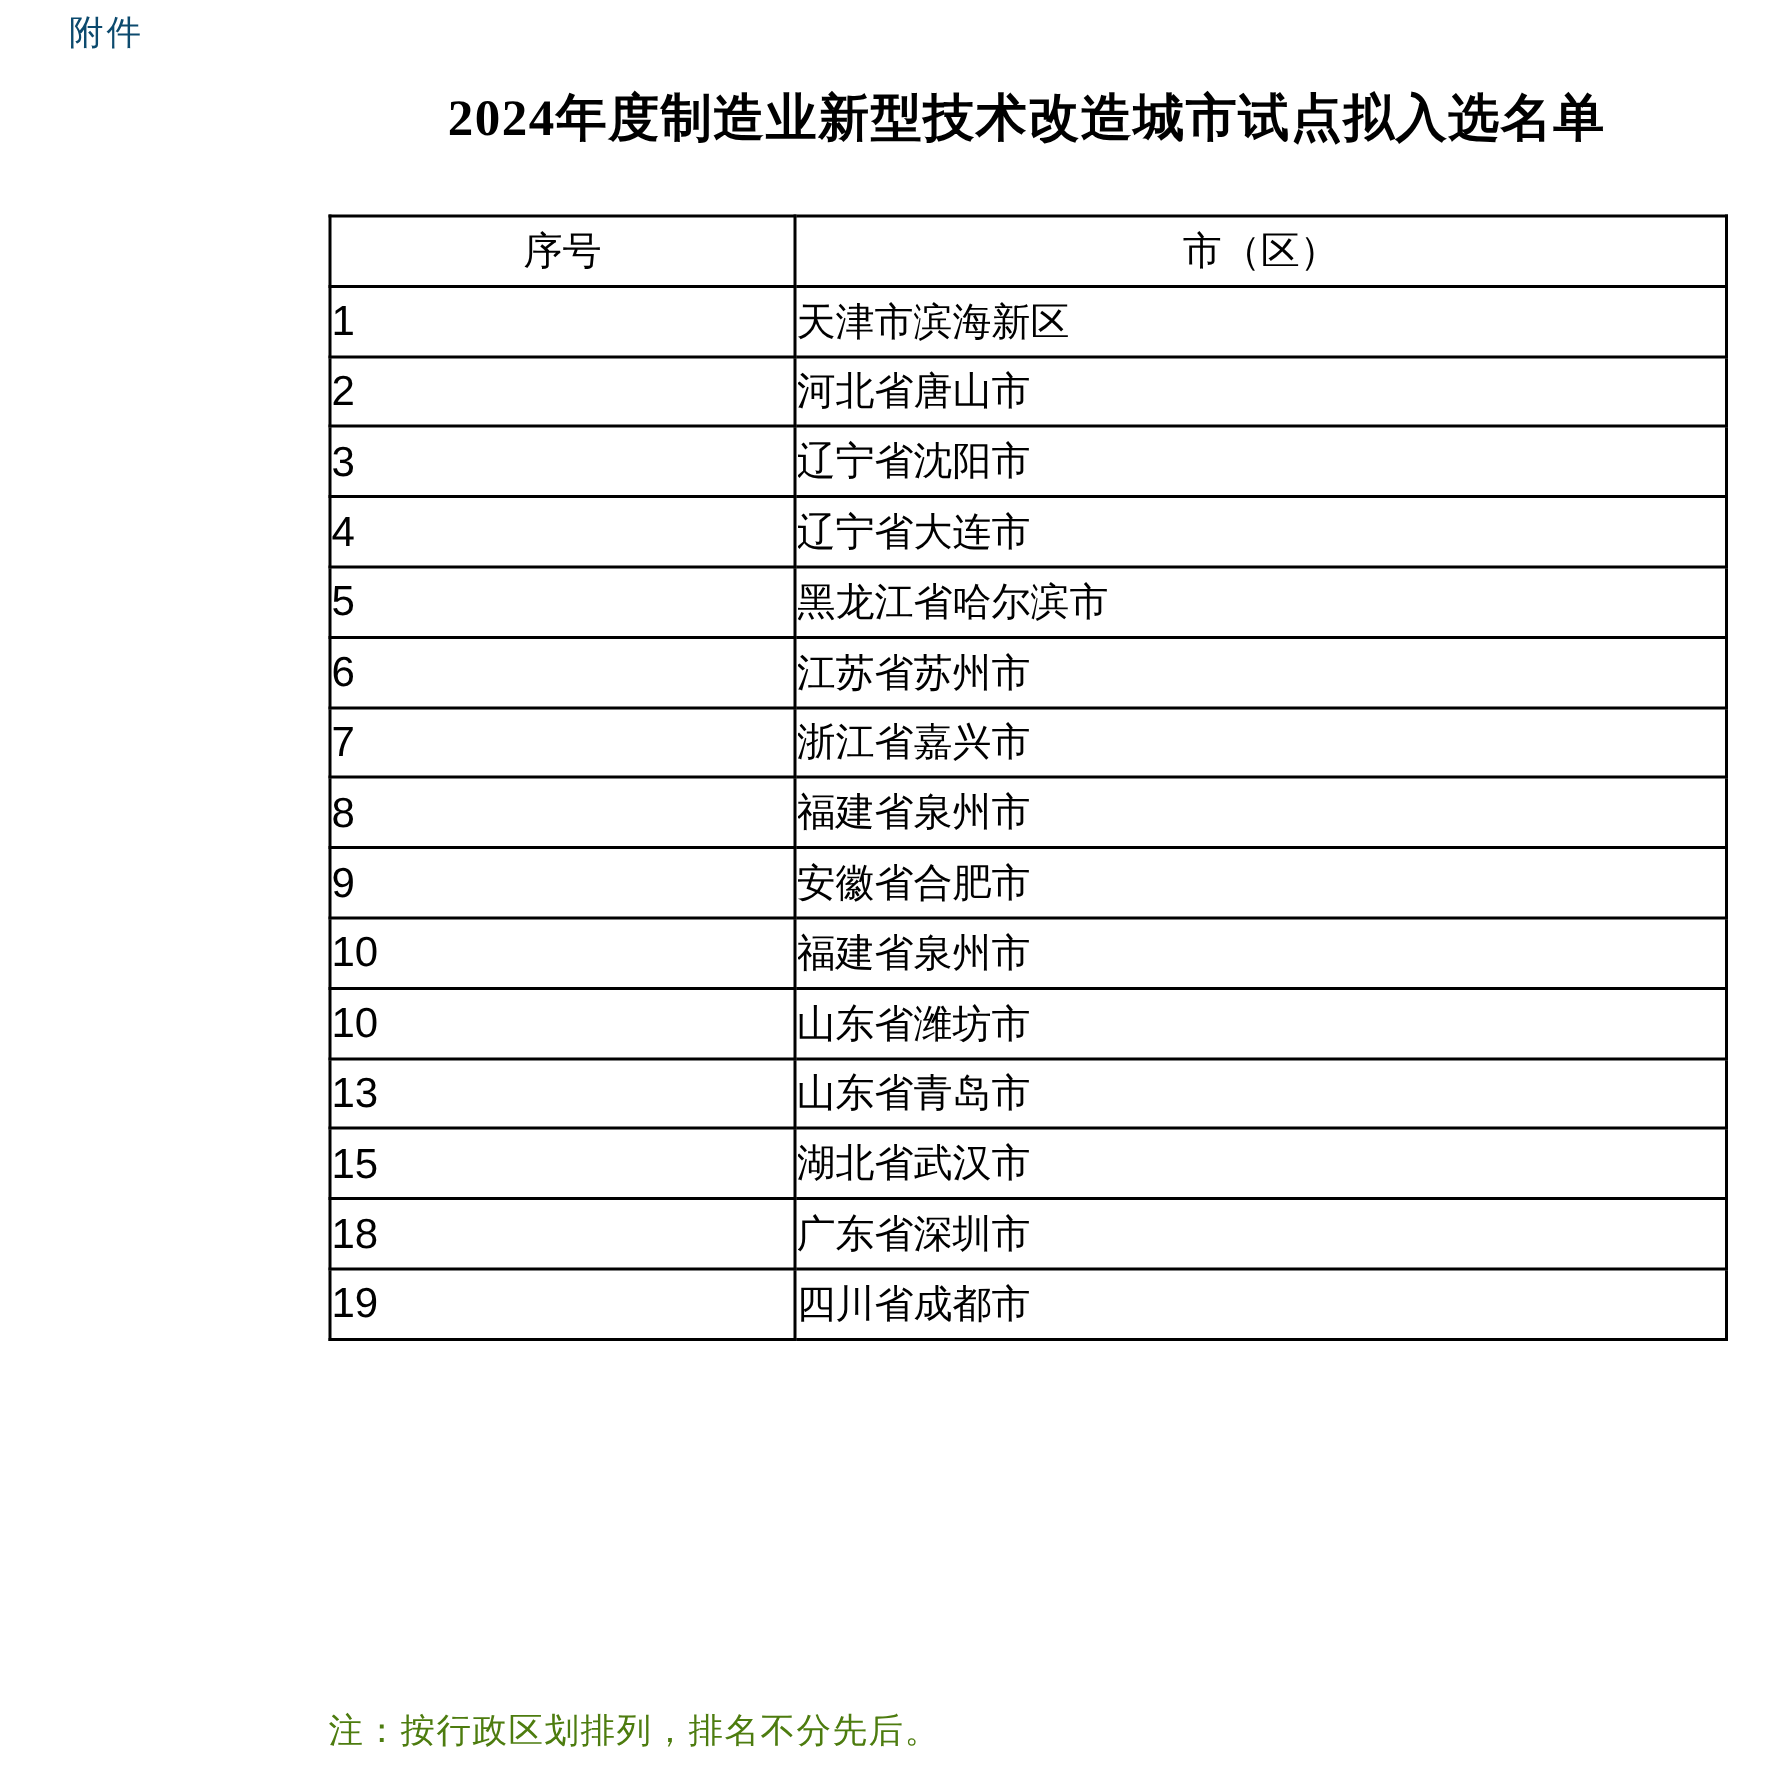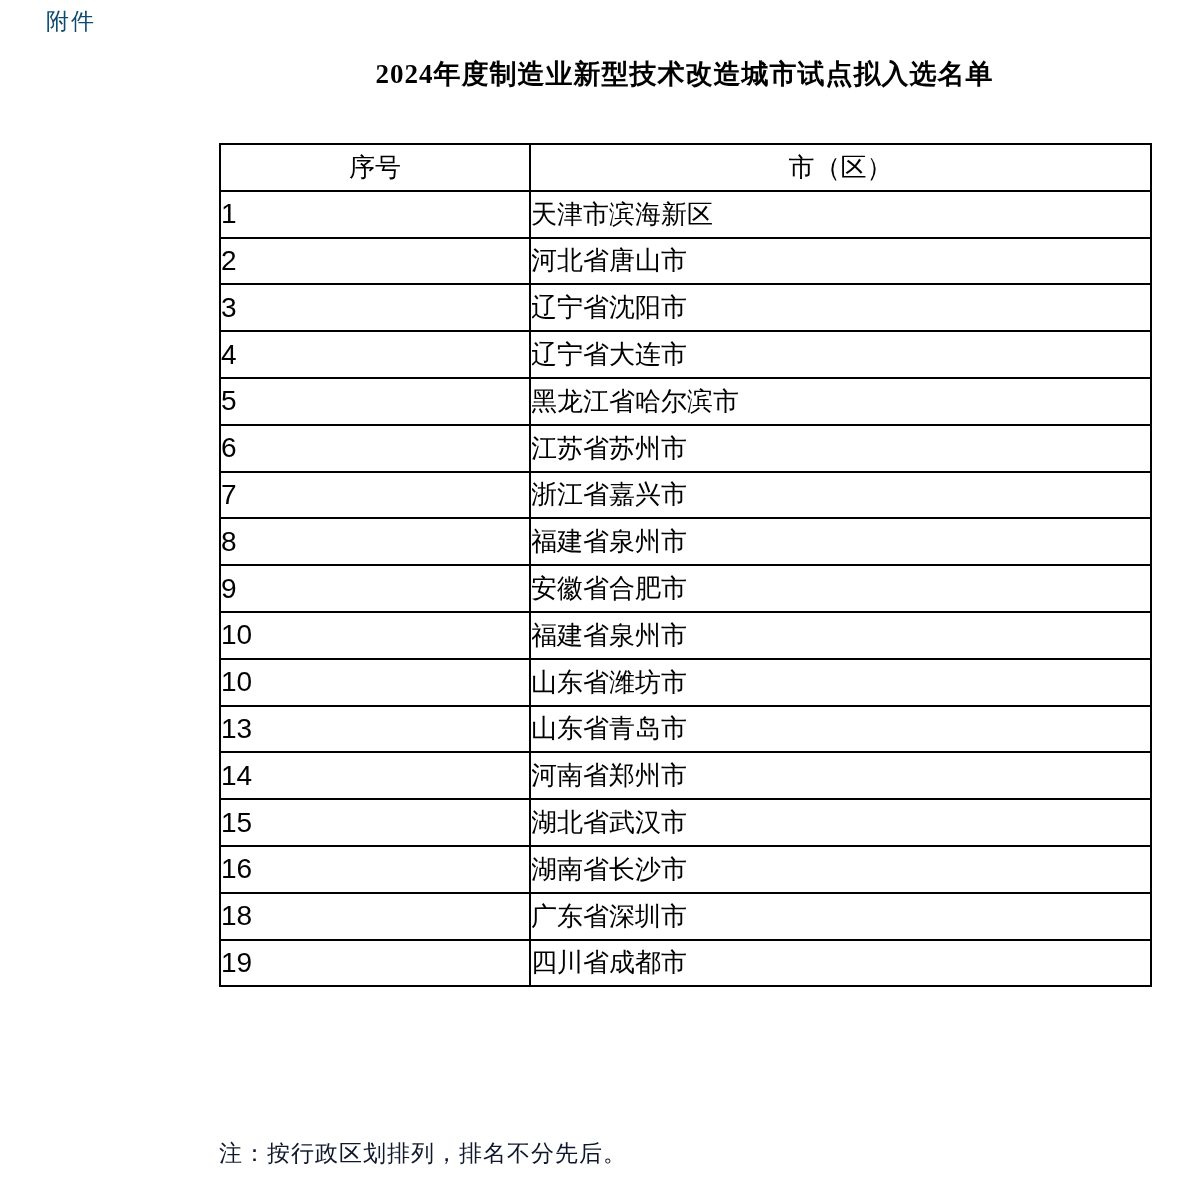--- a/index.html
+++ b/index.html
@@ -26,21 +26,21 @@
     margin-left: 32px;
   }
   .doc-title {
     position: absolute;
     left: 219px;
     top: 56px;
     width: 931px;
     text-align: center;
     font-family: "Liberation Serif", "DejaVu Serif", serif;
     font-weight: bold;
-    font-size: 27px;
+    font-size: 34px;
     letter-spacing: 1px;
     color: #000000;
     white-space: nowrap;
   }
   table.city-table {
     position: absolute;
     left: 219px;
     top: 143px;
     width: 931px;
     border-collapse: collapse;
@@ -71,21 +71,21 @@
     font-size: 26px;
     border-radius: 11px;
   }
   .footnote {
     position: absolute;
     left: 219px;
     top: 1138px;
     font-family: "Liberation Serif", "DejaVu Serif", serif;
     font-size: 23px;
     letter-spacing: 1px;
-    color: #0f172a;
+    color: #4d7c0f;
     white-space: nowrap;
   }
 </style>
 </head>
 <body>
 
 <div class="page">
 
   <div class="attachment">附件</div>
 
@@ -145,30 +145,22 @@
         </tr>
         <tr>
           <td class="cell-no">10</td>
           <td class="cell-city">山东省潍坊市</td>
         </tr>
         <tr>
           <td class="cell-no">13</td>
           <td class="cell-city">山东省青岛市</td>
         </tr>
         <tr>
-          <td class="cell-no">14</td>
-          <td class="cell-city">河南省郑州市</td>
-        </tr>
-        <tr>
           <td class="cell-no">15</td>
           <td class="cell-city">湖北省武汉市</td>
-        </tr>
-        <tr>
-          <td class="cell-no">16</td>
-          <td class="cell-city">湖南省长沙市</td>
         </tr>
         <tr>
           <td class="cell-no">18</td>
           <td class="cell-city">广东省深圳市</td>
         </tr>
         <tr>
           <td class="cell-no">19</td>
           <td class="cell-city">四川省成都市</td>
         </tr>
       </tbody>

